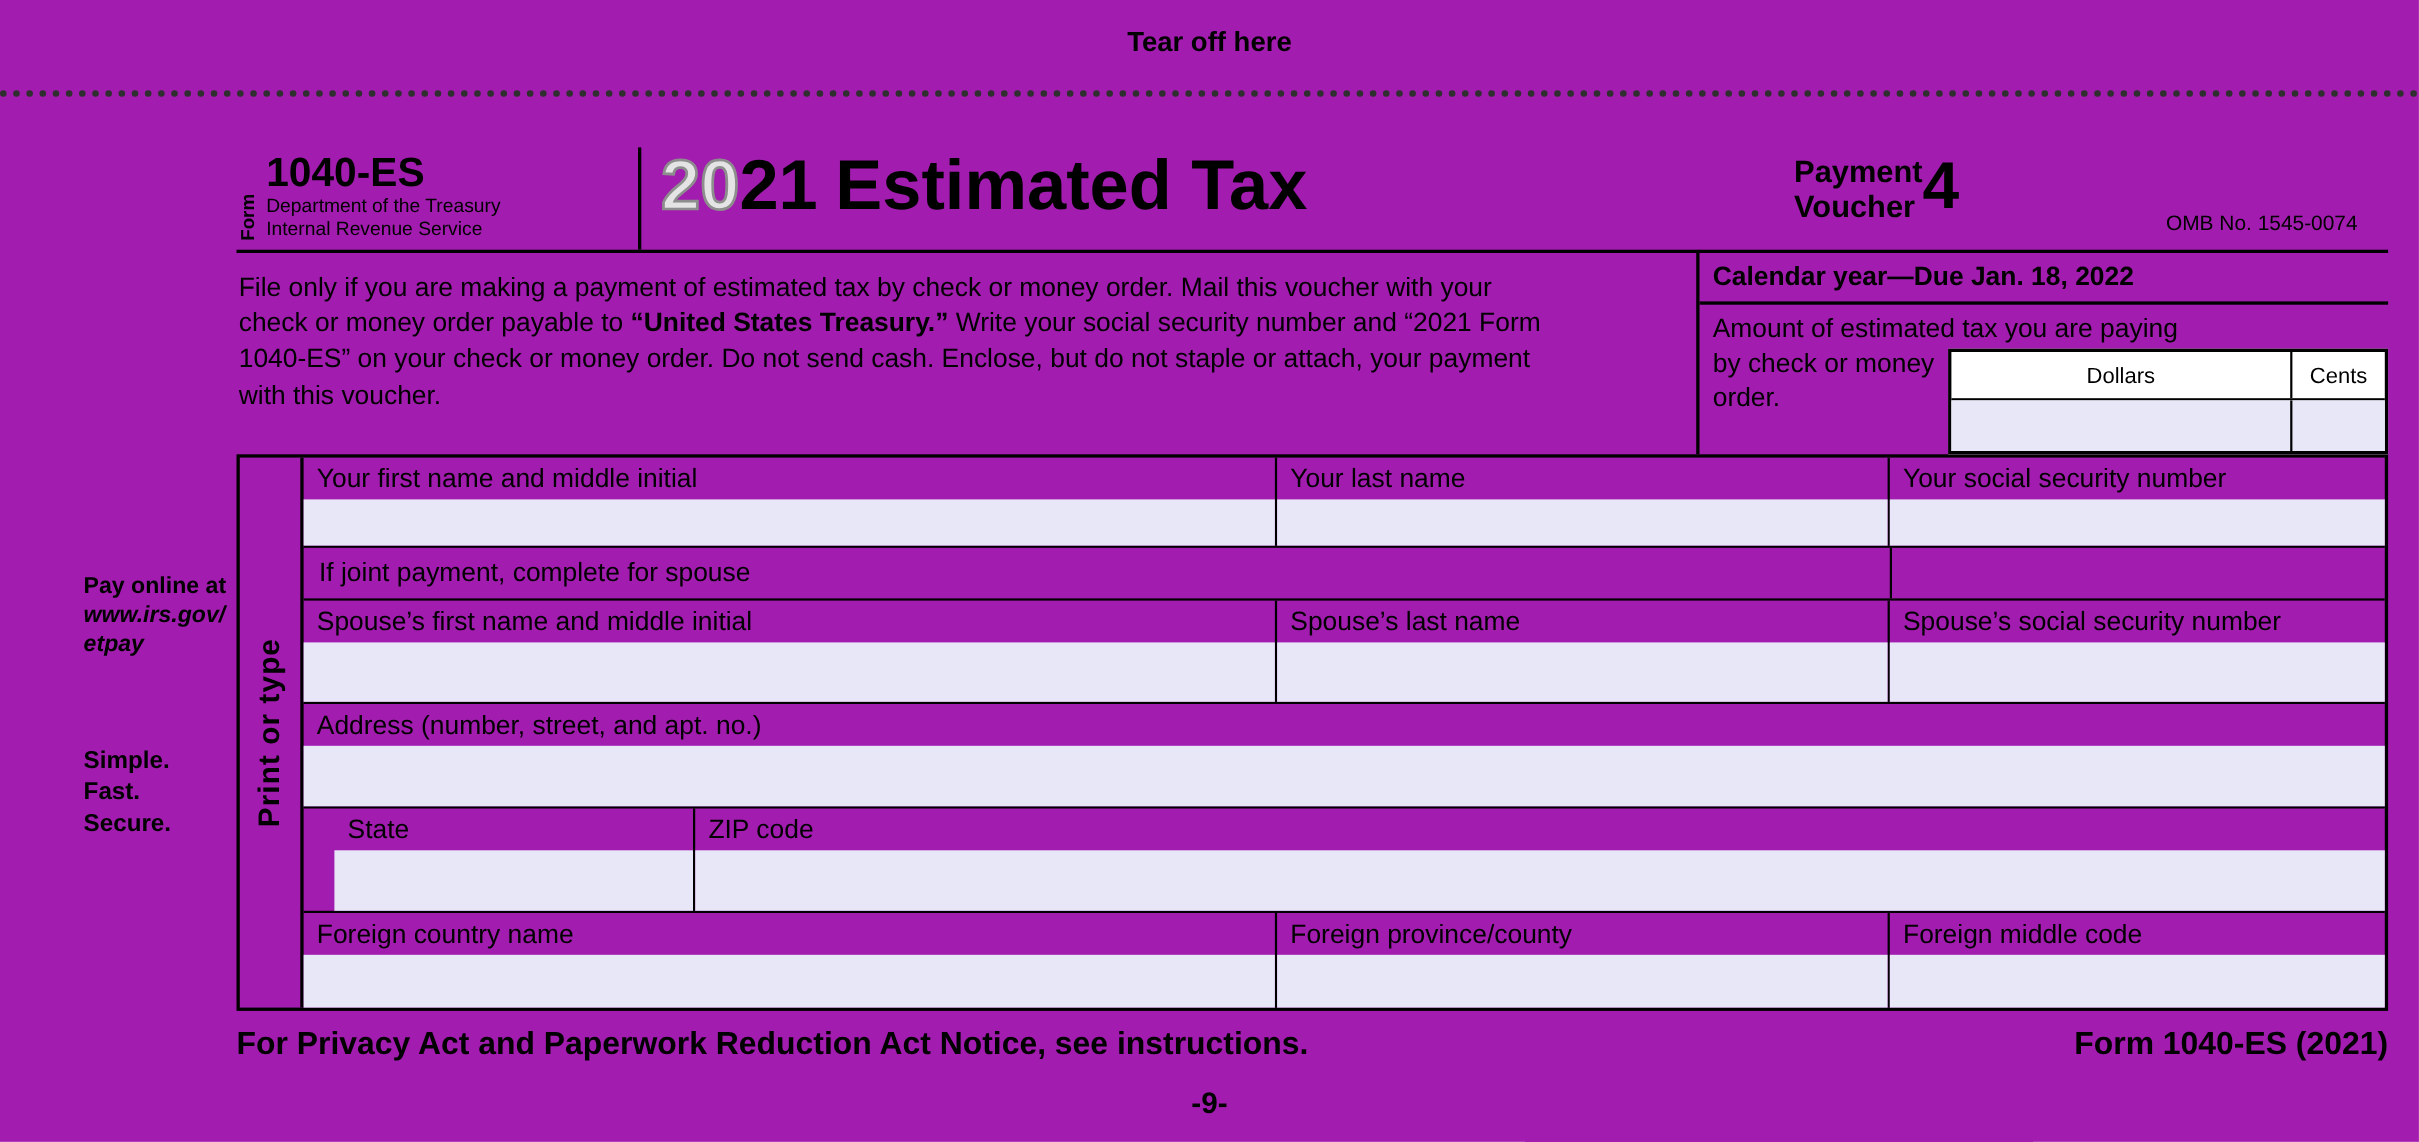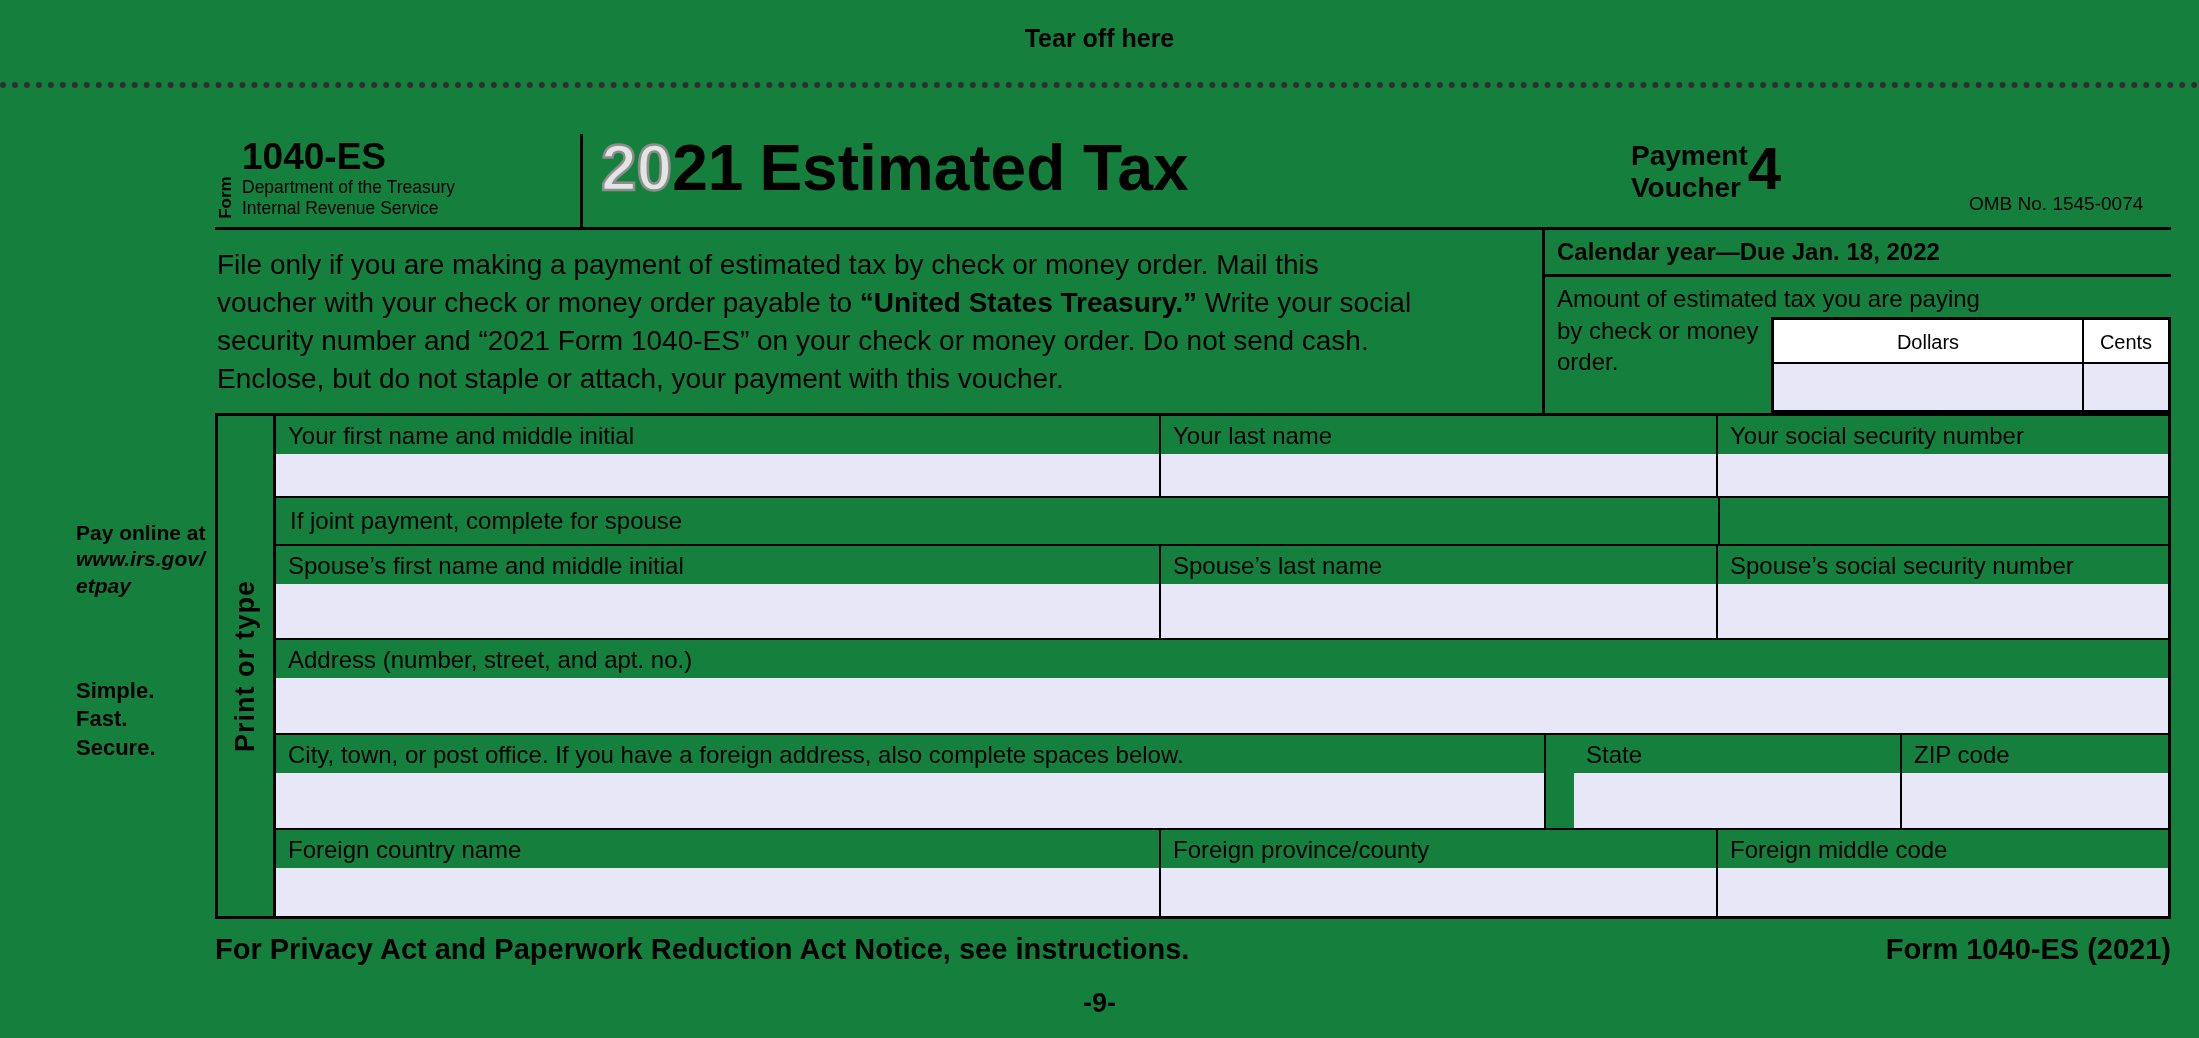--- a/index.html
+++ b/index.html
@@ -1,21 +1,21 @@
 <!DOCTYPE html>
 <html style="--input-bg: #e7e7f7; --ink: #000000;"><head>
 <meta charset="utf-8">
 <style>
   * { box-sizing: border-box; }
   html, body { margin: 0; padding: 0; }
   body {
     width: 2199px; height: 1038px; background: #ffffff;
     font-family: "Liberation Sans", sans-serif; color: #000;
   }
-  .page { position: relative; width: 2199px; height: 1038px; overflow: hidden; background: #15803d; }
+  .page { position: relative; width: 2199px; height: 1038px; overflow: hidden; background: #a21caf; }
 
   .tearoff { position: absolute; top: 24px; left: 0; width: 100%; text-align: center;
              font-weight: bold; font-size: 25px; }
   .dotted { position: absolute; top: 82px; left: 0; width: 100%; height: 0;
             border-top: 6px dotted #2f2f2f; }
 
   
   .sidebar { position: absolute; left: 76px; top: 520px; width: 145px;
              font-size: 21px; line-height: 1.25; }
   .sb-bold { font-weight: bold; }
@@ -38,21 +38,21 @@
   .title-text { margin-left: 16px; }
   .hdr-voucher { width: 300px; flex: none; display: flex; padding-top: 6px; }
   .voucher-label { font-size: 28px; font-weight: bold; line-height: 1.15; }
   .voucher-num { font-size: 60px; font-weight: bold; line-height: 0.95; }
   .hdr-omb { width: 240px; flex: none; align-self: flex-end; padding: 0 0 12px 38px;
              font-size: 19px; white-space: nowrap; }
 
   
   .mid { display: flex; align-items: stretch; }
   .instructions { width: 1327px; flex: none; padding: 16px 120px 14px 2px;
-                  font-size: 28px; line-height: 1.36; }
+                  font-size: 24px; line-height: 1.36; }
   .right-col { flex: 1; border-left: 3px solid #000; }
   .calendar { font-weight: bold; font-size: 24px; padding: 8px 4px 8px 12px;
               border-bottom: 3px solid #000; }
   .amount-area { display: flow-root; padding: 6px 0 0 12px; font-size: 24px; line-height: 1.32; }
   .amt-spacer { float: right; width: 160px; height: 34px; }
   .amount-box { float: right; clear: right; width: 400px; border: 3px solid #000; background: #fff; }
   .box-head { display: flex; border-bottom: 2px solid #000; font-size: 20px; }
   .bh-d { flex: 1; text-align: center; padding: 9px 0 7px; border-right: 2px solid #000; }
   .bh-c { width: 84px; flex: none; text-align: center; padding: 9px 0 7px; }
   .box-in { display: flex; height: 46px; background: var(--input-bg, #e7e7f7); }
@@ -198,24 +198,20 @@
         </div>
 
         <div class="row r-address">
           <div class="cell cfull">
             <div class="lbl">Address (number, street, and apt. no.)</div>
             <div class="inp"></div>
           </div>
         </div>
 
         <div class="row r-city">
-          <div class="cell cc1">
-            <div class="lbl">City, town, or post office. If you have a foreign address, also complete spaces below.</div>
-            <div class="inp"></div>
-          </div>
           <div class="cell cc2">
             <div class="lbl">State</div>
             <div class="inp"></div>
           </div>
           <div class="cell cc3">
             <div class="lbl">ZIP code</div>
             <div class="inp"></div>
           </div>
         </div>
 

